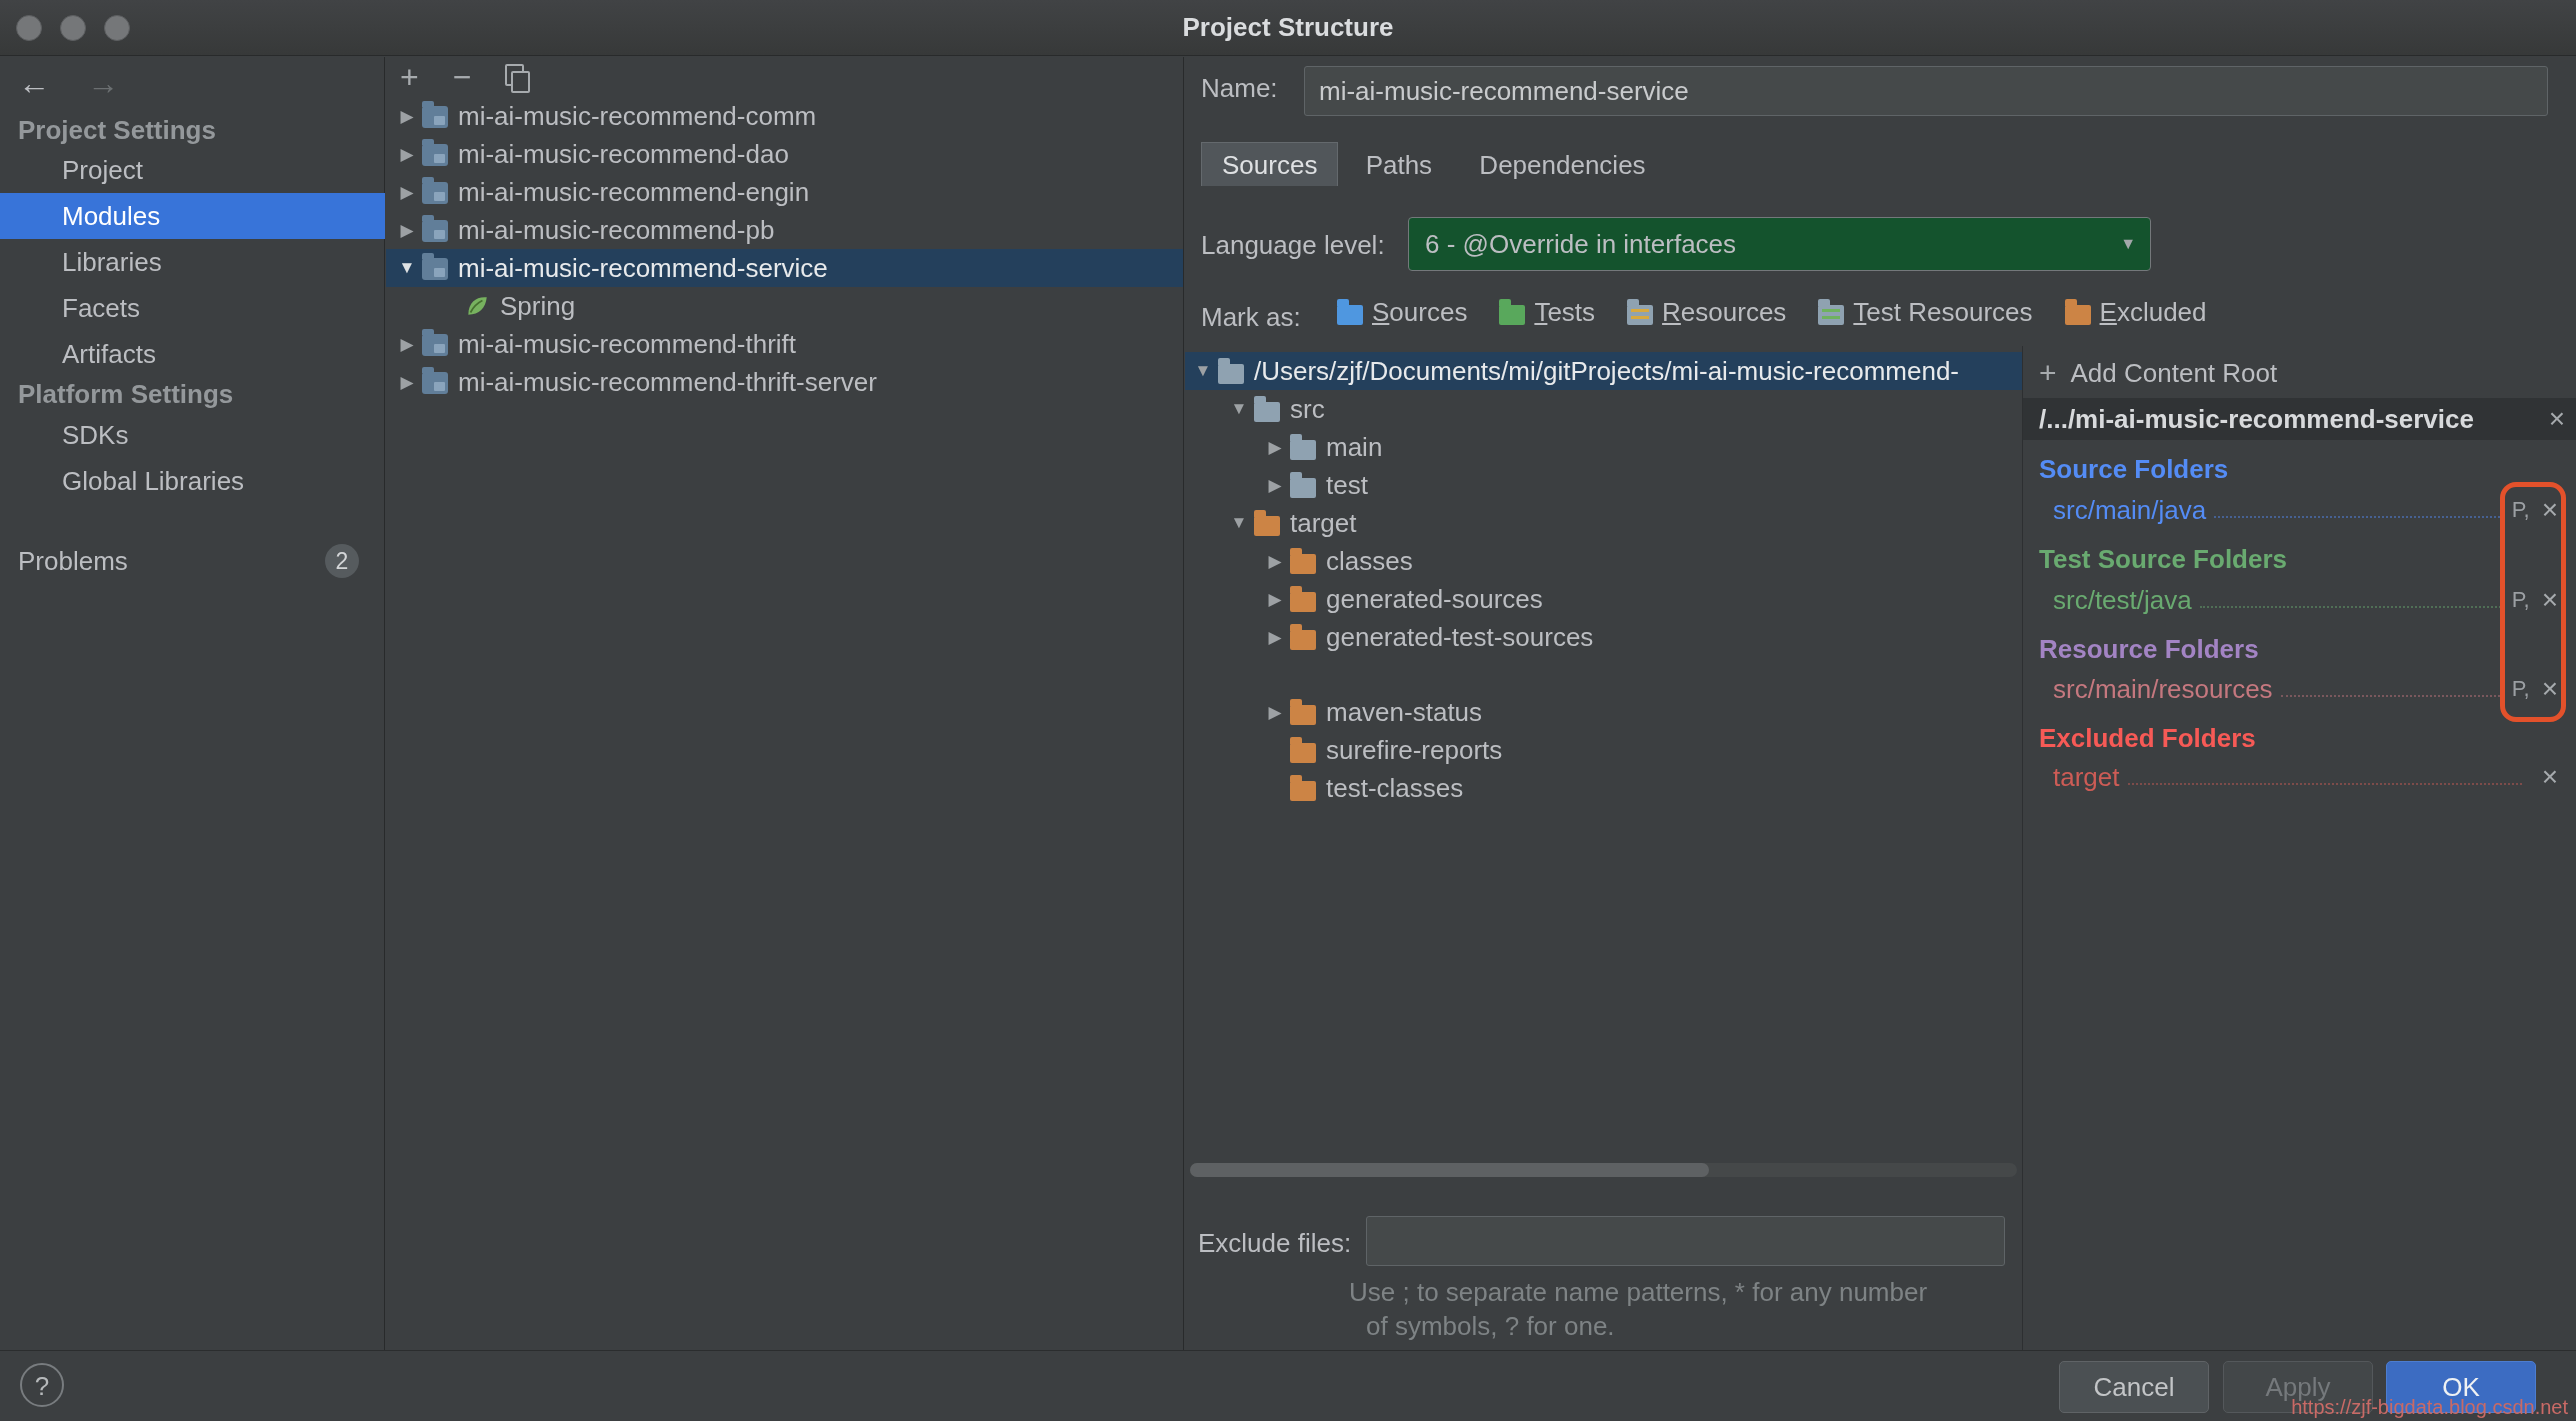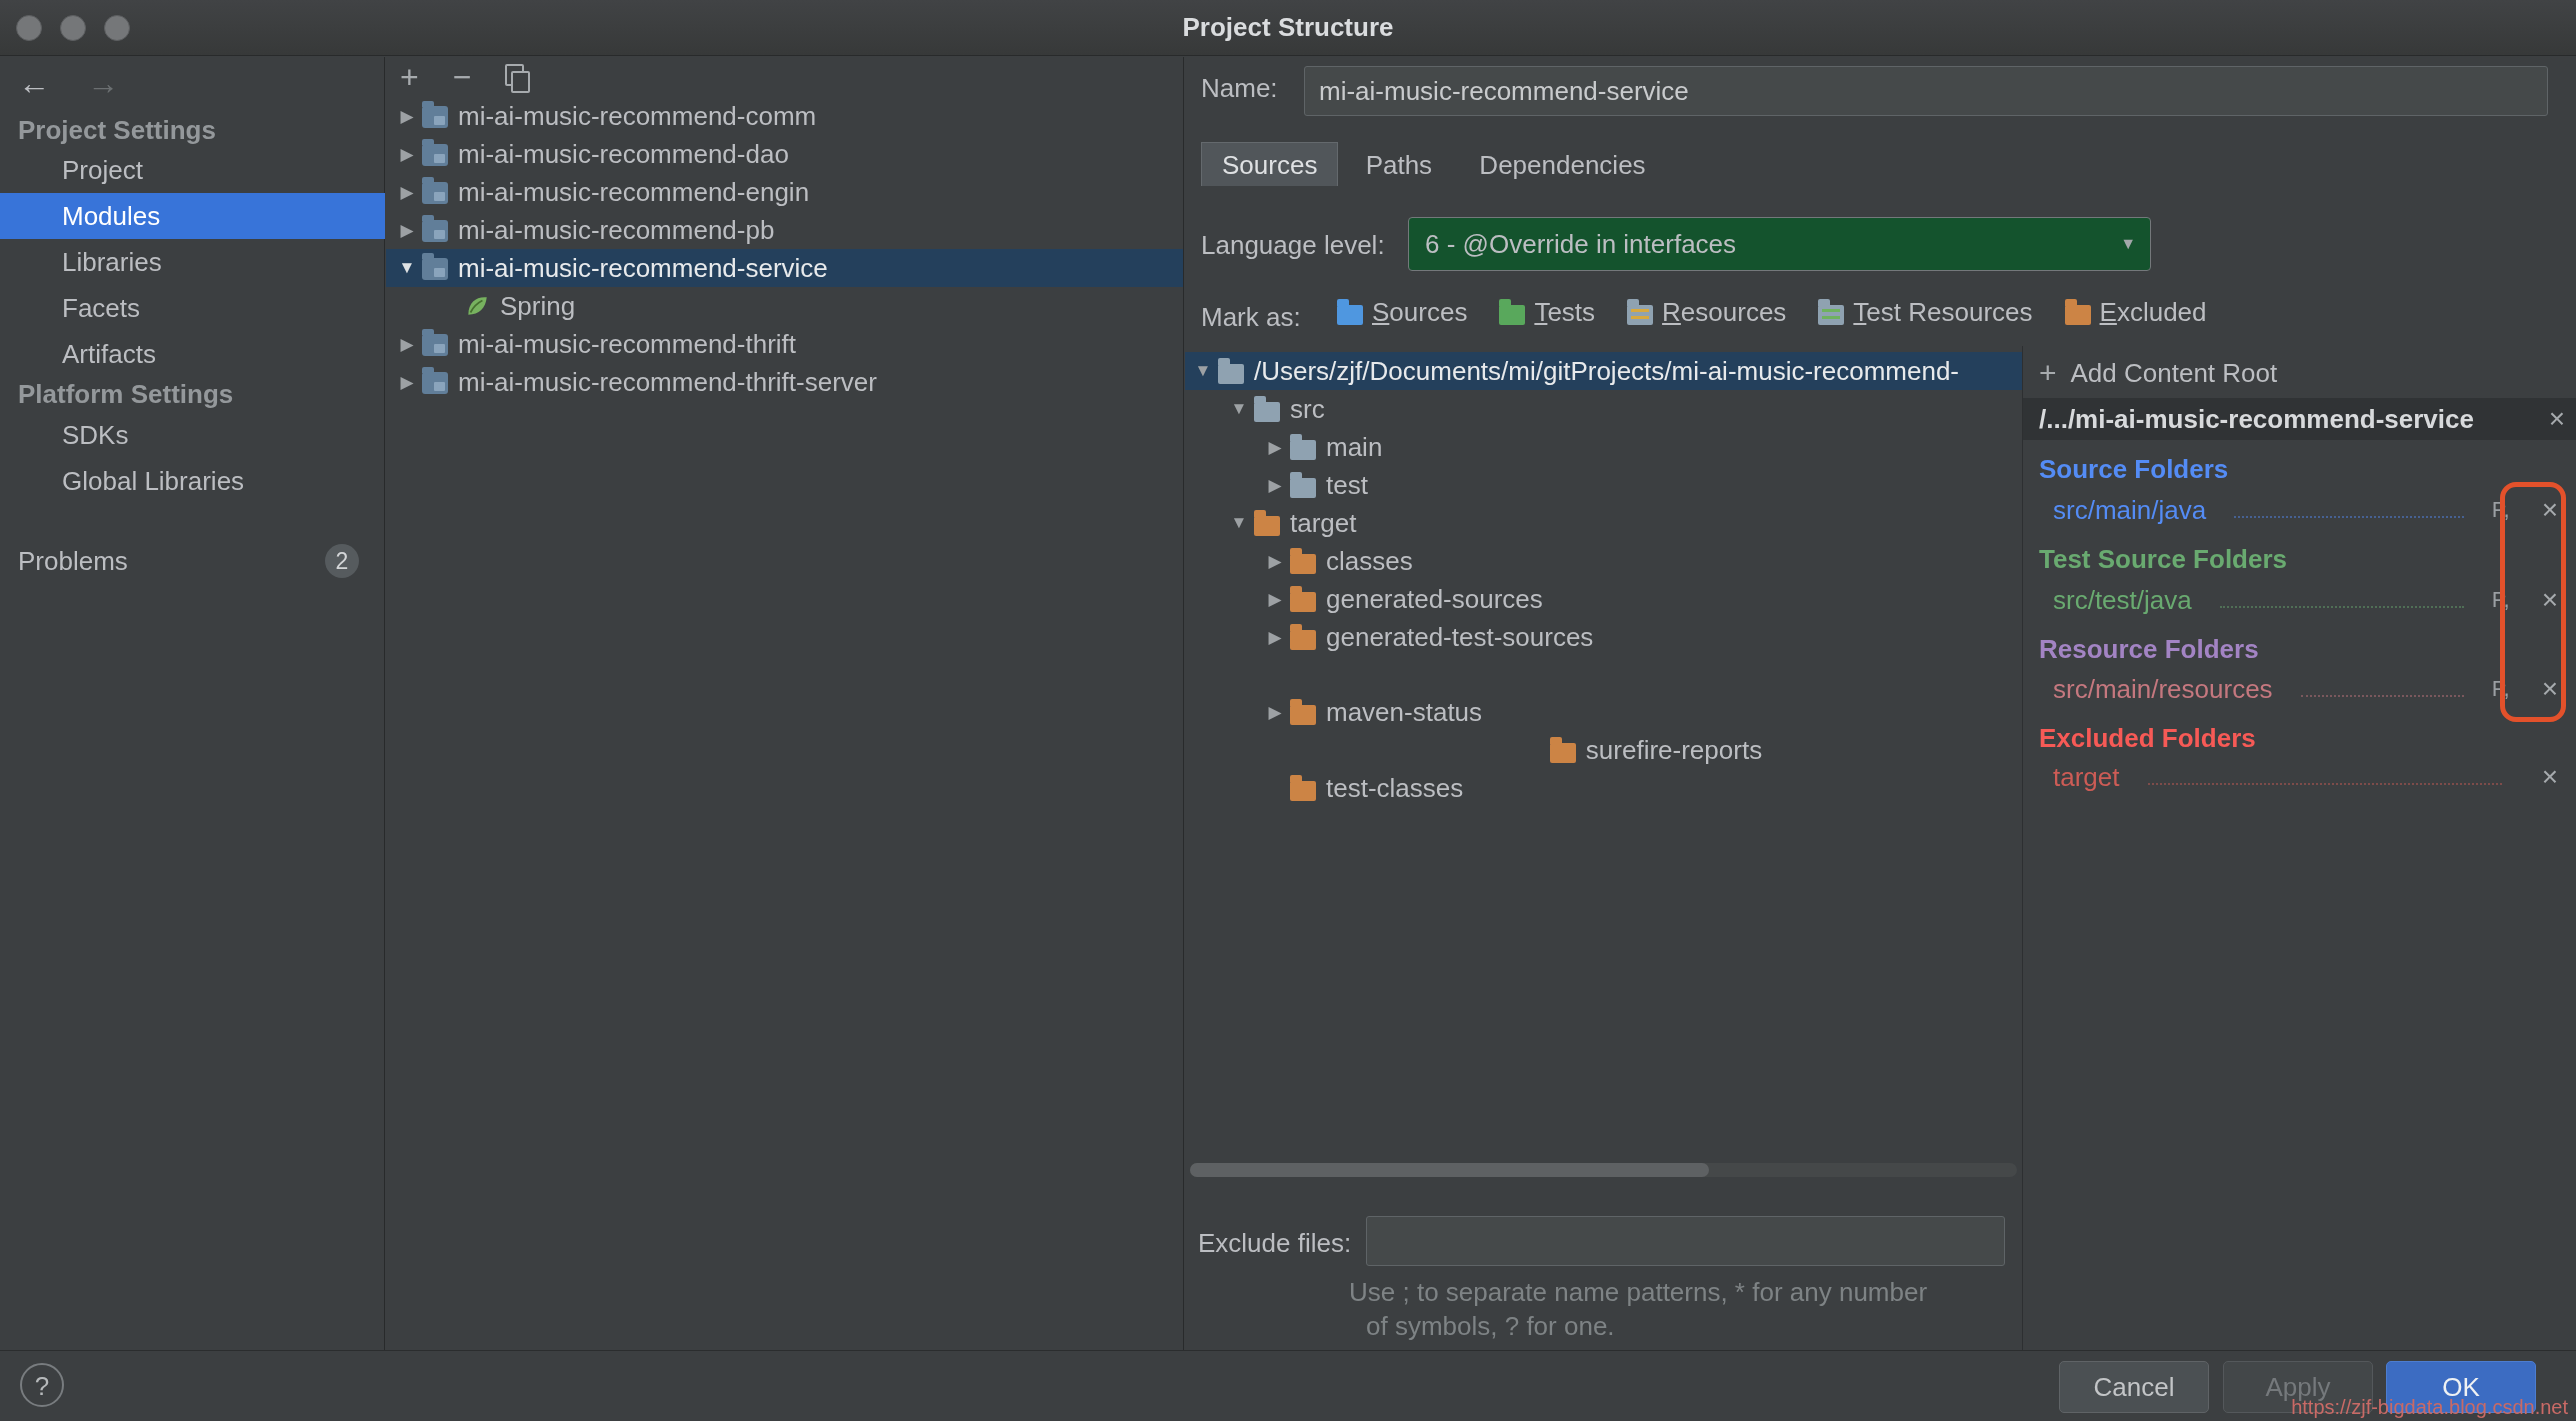--- a/index.html
+++ b/index.html
@@ -73,21 +73,21 @@
 
   
   .folders-panel { position:absolute; left:837px; top:289px; width:554px; height:1004px; border-left:1px solid #2d2f31; }
   .fp-add { position:absolute; left:16px; top:10px; display:flex; align-items:center; gap:14px; color:#bcbec2; }
   .fp-add .plus { color:#a7abae; font-size:30px; }
   .fp-header { position:absolute; left:0; top:52px; width:554px; height:42px; background:#303335; display:flex; align-items:center; }
   .fp-header .hdr-text { margin-left:16px; font-weight:bold; color:#d8dadc; flex:1; white-space:nowrap; overflow:hidden; }
   .x-icon { color:#a6aaad; font-size:28px; padding:0 12px; }
   .p-icon { color:#9b9fa3; font-size:22px; }
   .fp-group-title { position:absolute; left:16px; font-weight:bold; }
-  .fp-row { position:absolute; left:30px; right:6px; height:36px; display:flex; align-items:center;gap:20px; }
+  .fp-row { position:absolute; left:30px; right:6px; height:36px; display:flex; align-items:center; }
   .leader { flex:1; border-bottom:2px dotted currentColor; opacity:.45; margin:14px 8px 0 8px; }
   .annotation { position:absolute; border:5px solid #e3512b; border-radius:16px; }
 
   
   .footer { position:absolute; left:0; top:1350px; width:2576px; height:72px; background:#3c3f41; border-top:1px solid #2b2d2e; }
   .help-circle { position:absolute; left:20px; top:12px; width:44px; height:44px; border:2px solid #787c7f; border-radius:50%;
                  color:#b6b9bb; text-align:center; line-height:42px; }
   .btn { position:absolute; top:10px; width:150px; height:52px; line-height:50px; text-align:center; border-radius:5px;
          background:#4b5053; border:1px solid #5f6366; color:#c3c5c7; cursor:default; }
   .btn.disabled { color:#75797c; background:#434749; border-color:#54585b; }
@@ -263,21 +263,21 @@
       <div class="ftrow" style="top:266px;">
         <span class="arrow" style="margin-left:75px;">▶</span>
         <span class="folder" style="--c:#cc8445;"></span>
         <span class="tlabel">generated-test-sources</span>
       </div>
       <div class="ftrow" style="top:341px;">
         <span class="arrow" style="margin-left:75px;">▶</span>
         <span class="folder" style="--c:#cc8445;"></span>
         <span class="tlabel">maven-status</span>
       </div>
-      <div class="ftrow" style="top:379px;justify-content:center;">
+      <div class="ftrow" style="top:379px;">
         <span class="arrow" style="margin-left:75px;"></span>
         <span class="folder" style="--c:#cc8445;"></span>
         <span class="tlabel">surefire-reports</span>
       </div>
       <div class="ftrow" style="top:417px;">
         <span class="arrow" style="margin-left:75px;"></span>
         <span class="folder" style="--c:#cc8445;"></span>
         <span class="tlabel">test-classes</span>
       </div>
 

